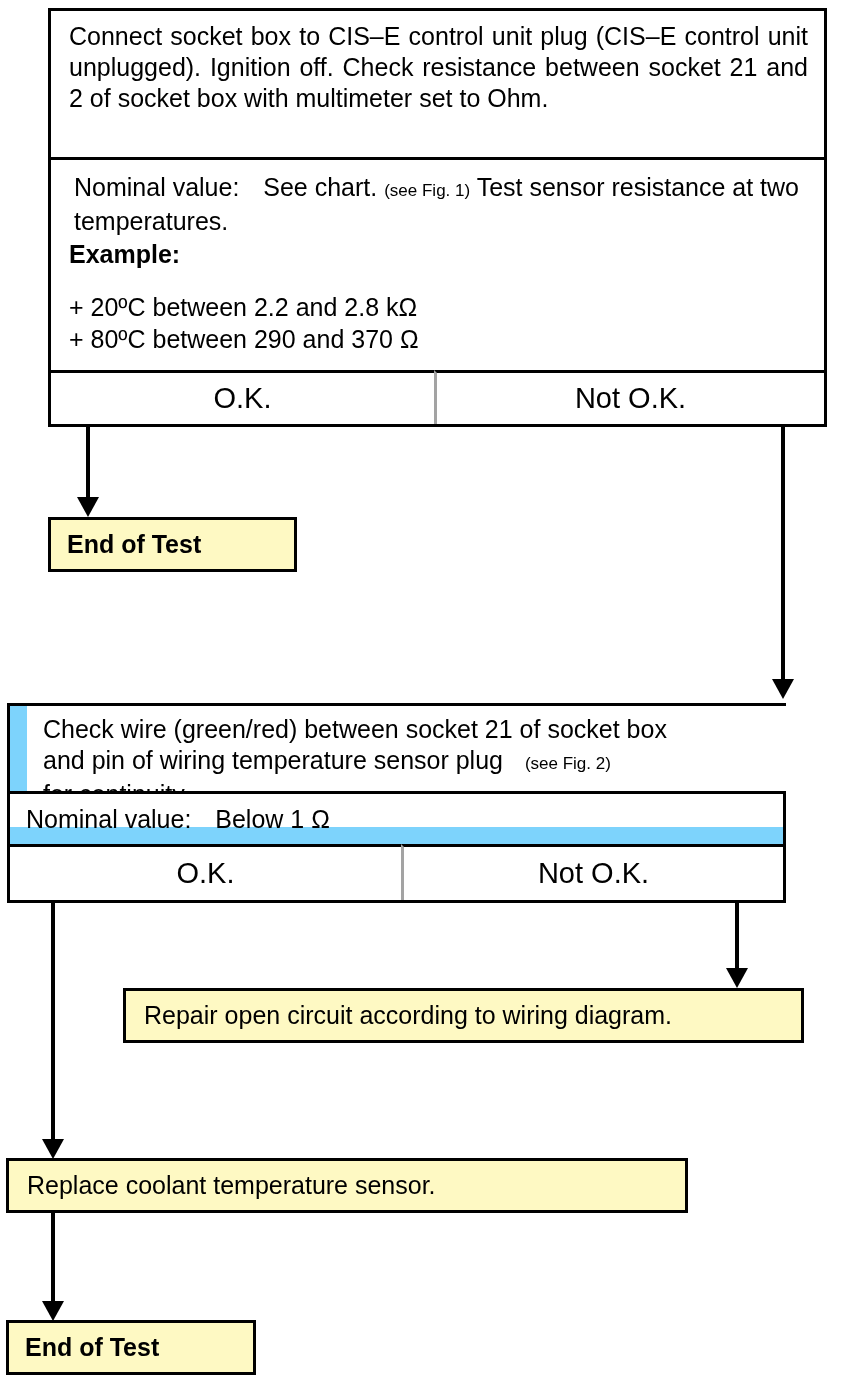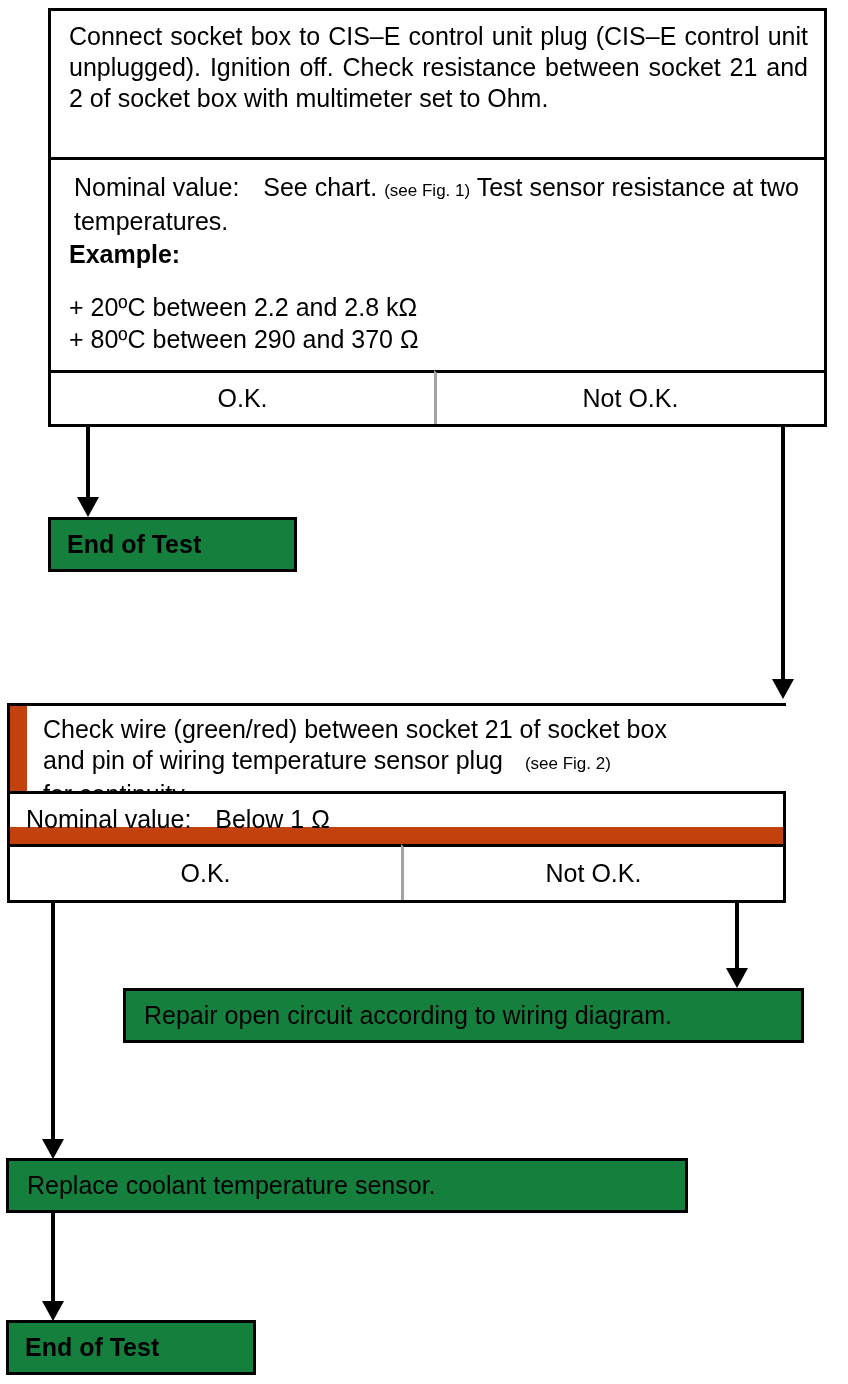--- a/index.html
+++ b/index.html
@@ -20,35 +20,35 @@
     left: 0; top: 0;
     width: 848px;
     height: 1384px;
   }
 
   
   .group {
     position: absolute;
     border: 3px solid #000;
     box-sizing: border-box;
-    background: #c2410c;
+    background: #7dd3fc;
   }
   .cell {
     position: absolute;
     box-sizing: border-box;
     background: #fff;
   }
   .cell.topline  { border-top: 3px solid #000; }
   .cell.leftline { border-left: 3px solid #a3a3a3; }
 
   .boxed {
     position: absolute;
     border: 3px solid #000;
     box-sizing: border-box;
-    background: #15803d;
+    background: #fef9c3;
     display: flex;
     align-items: center;
   }
 
   
   .para {
     font-size: 25px;
     line-height: 31px;
     text-align: justify;
     text-justify: inter-word;
@@ -60,21 +60,21 @@
     text-align: left;
   }
   .small-note {
     font-size: 17px;
     vertical-align: baseline;
   }
   .bold { font-weight: bold; }
   .centered {
     width: 100%;
     text-align: center;
-    font-size: 25px;
+    font-size: 29px;
   }
   .pad {
     padding: 8px 14px 0 14px;
   }
 
   
   .vline {
     position: absolute;
     width: 4px;
     background: #000;

